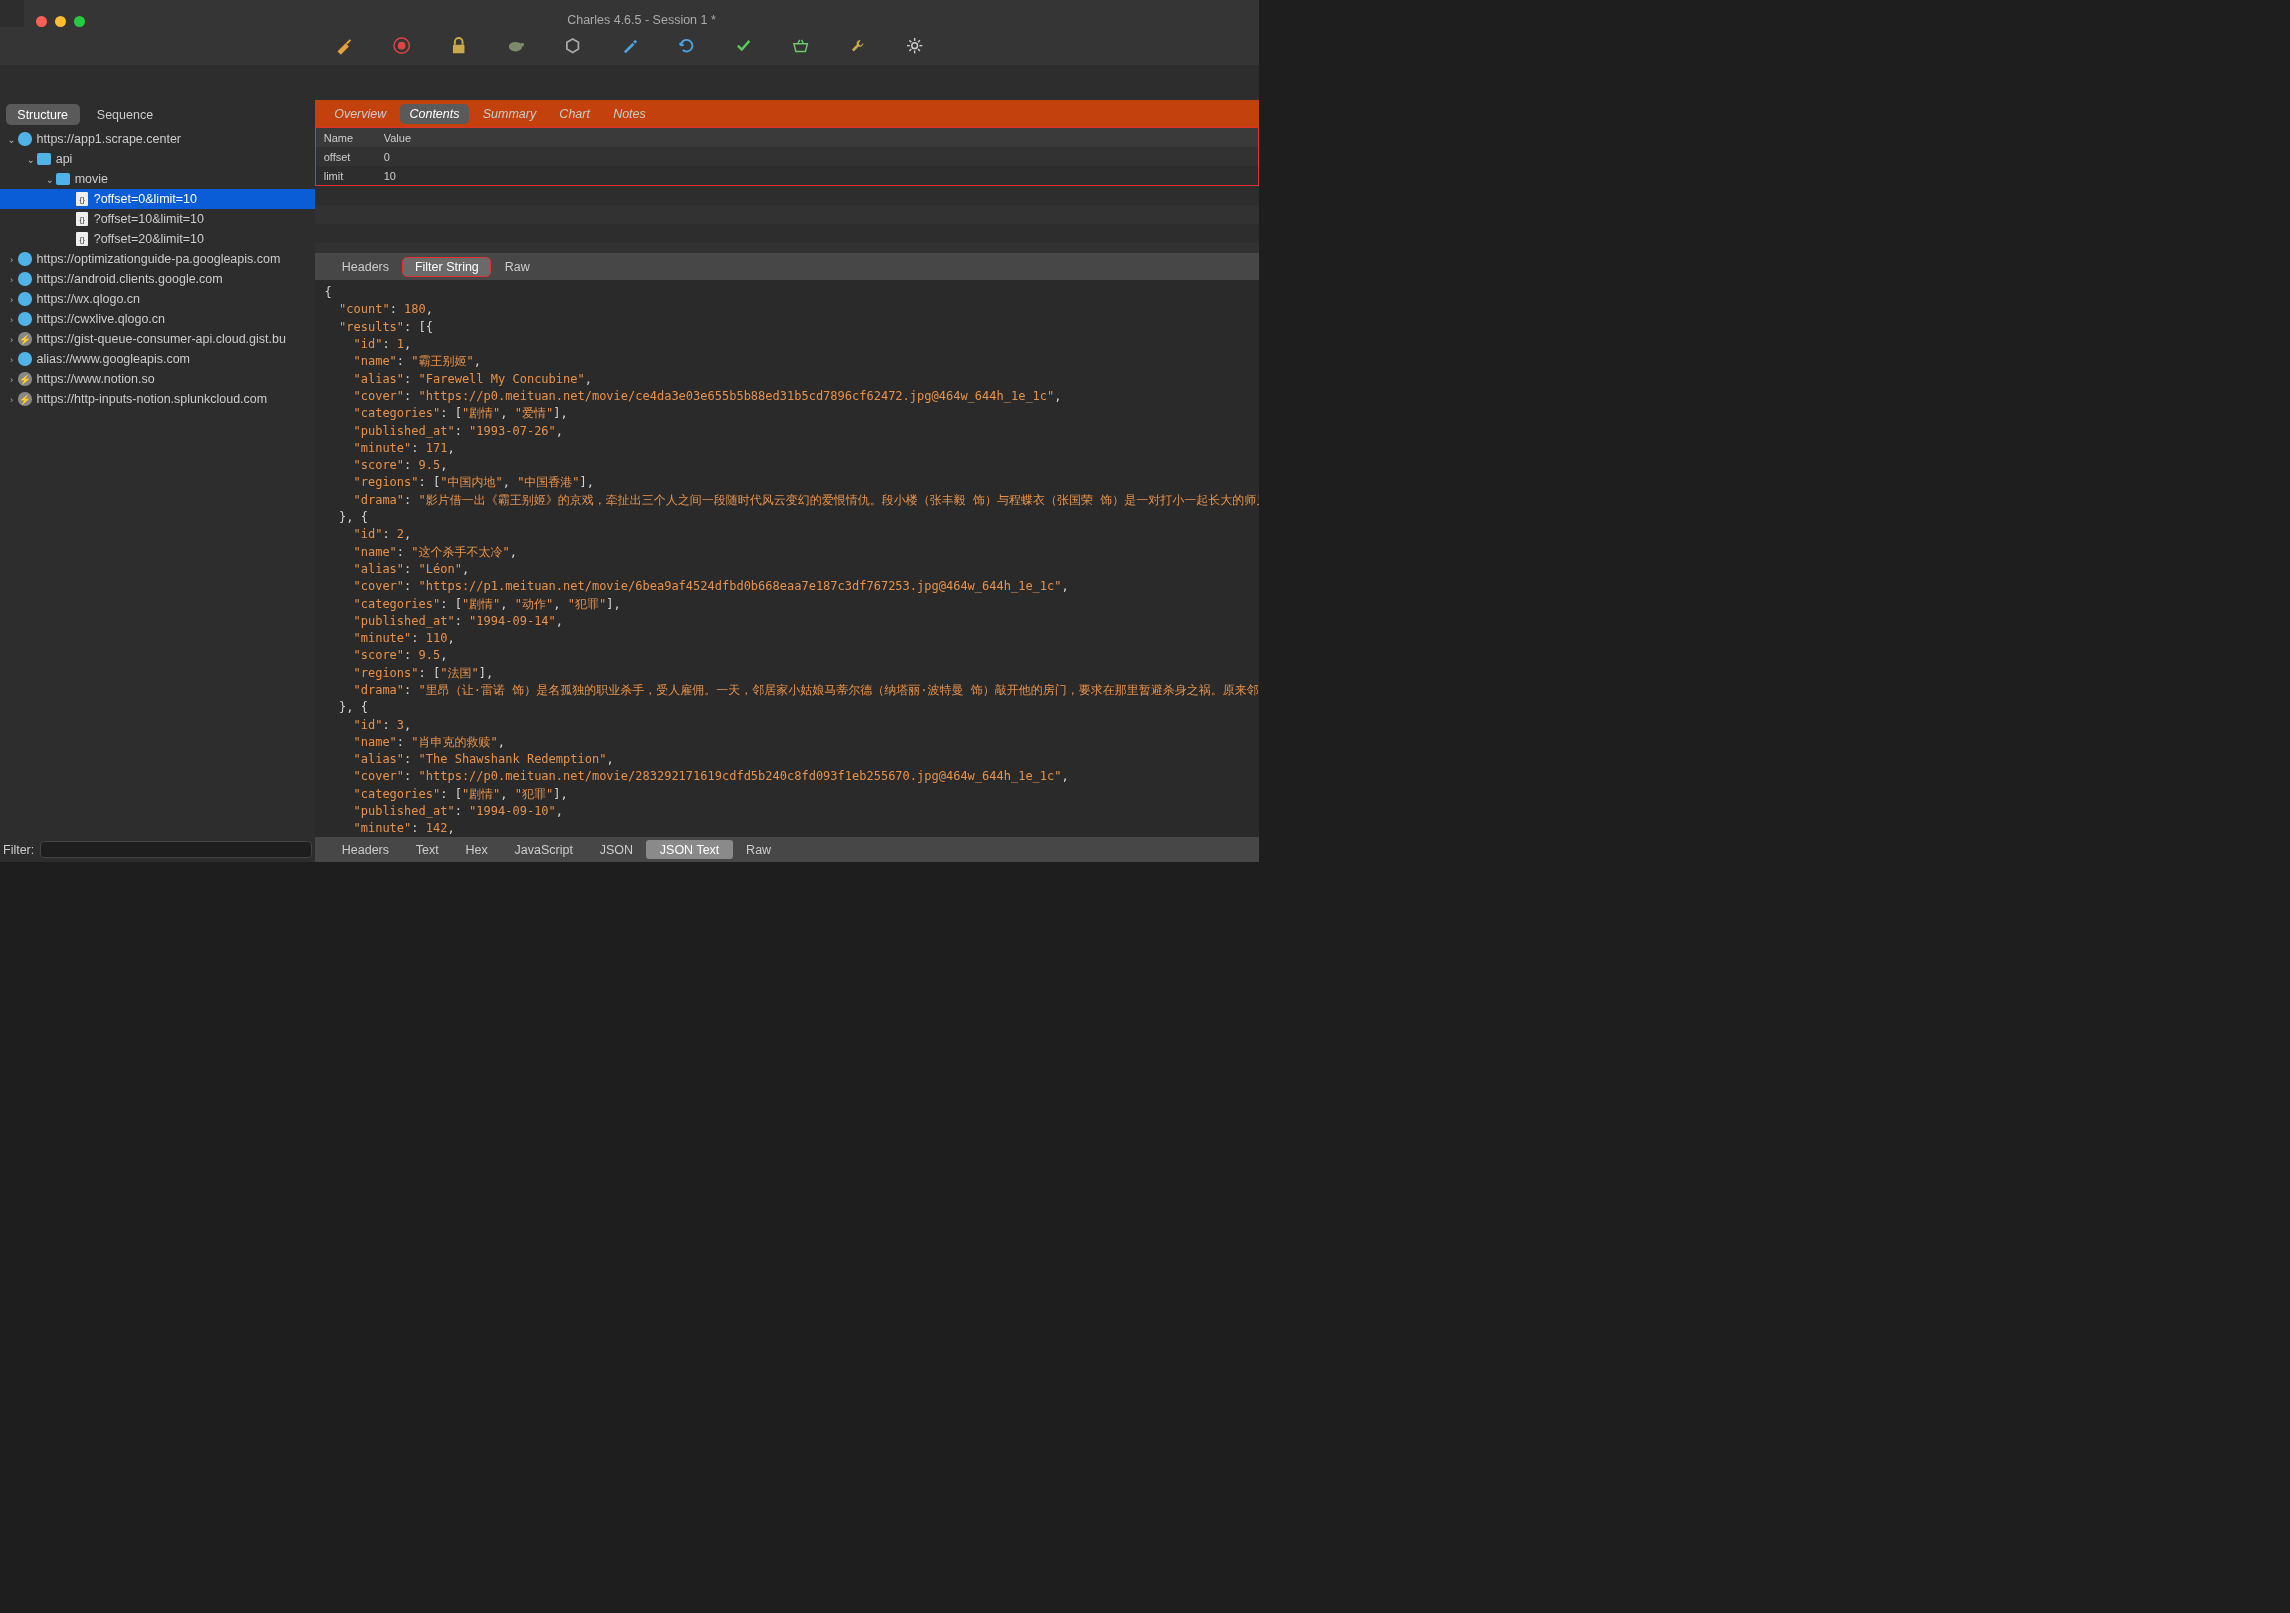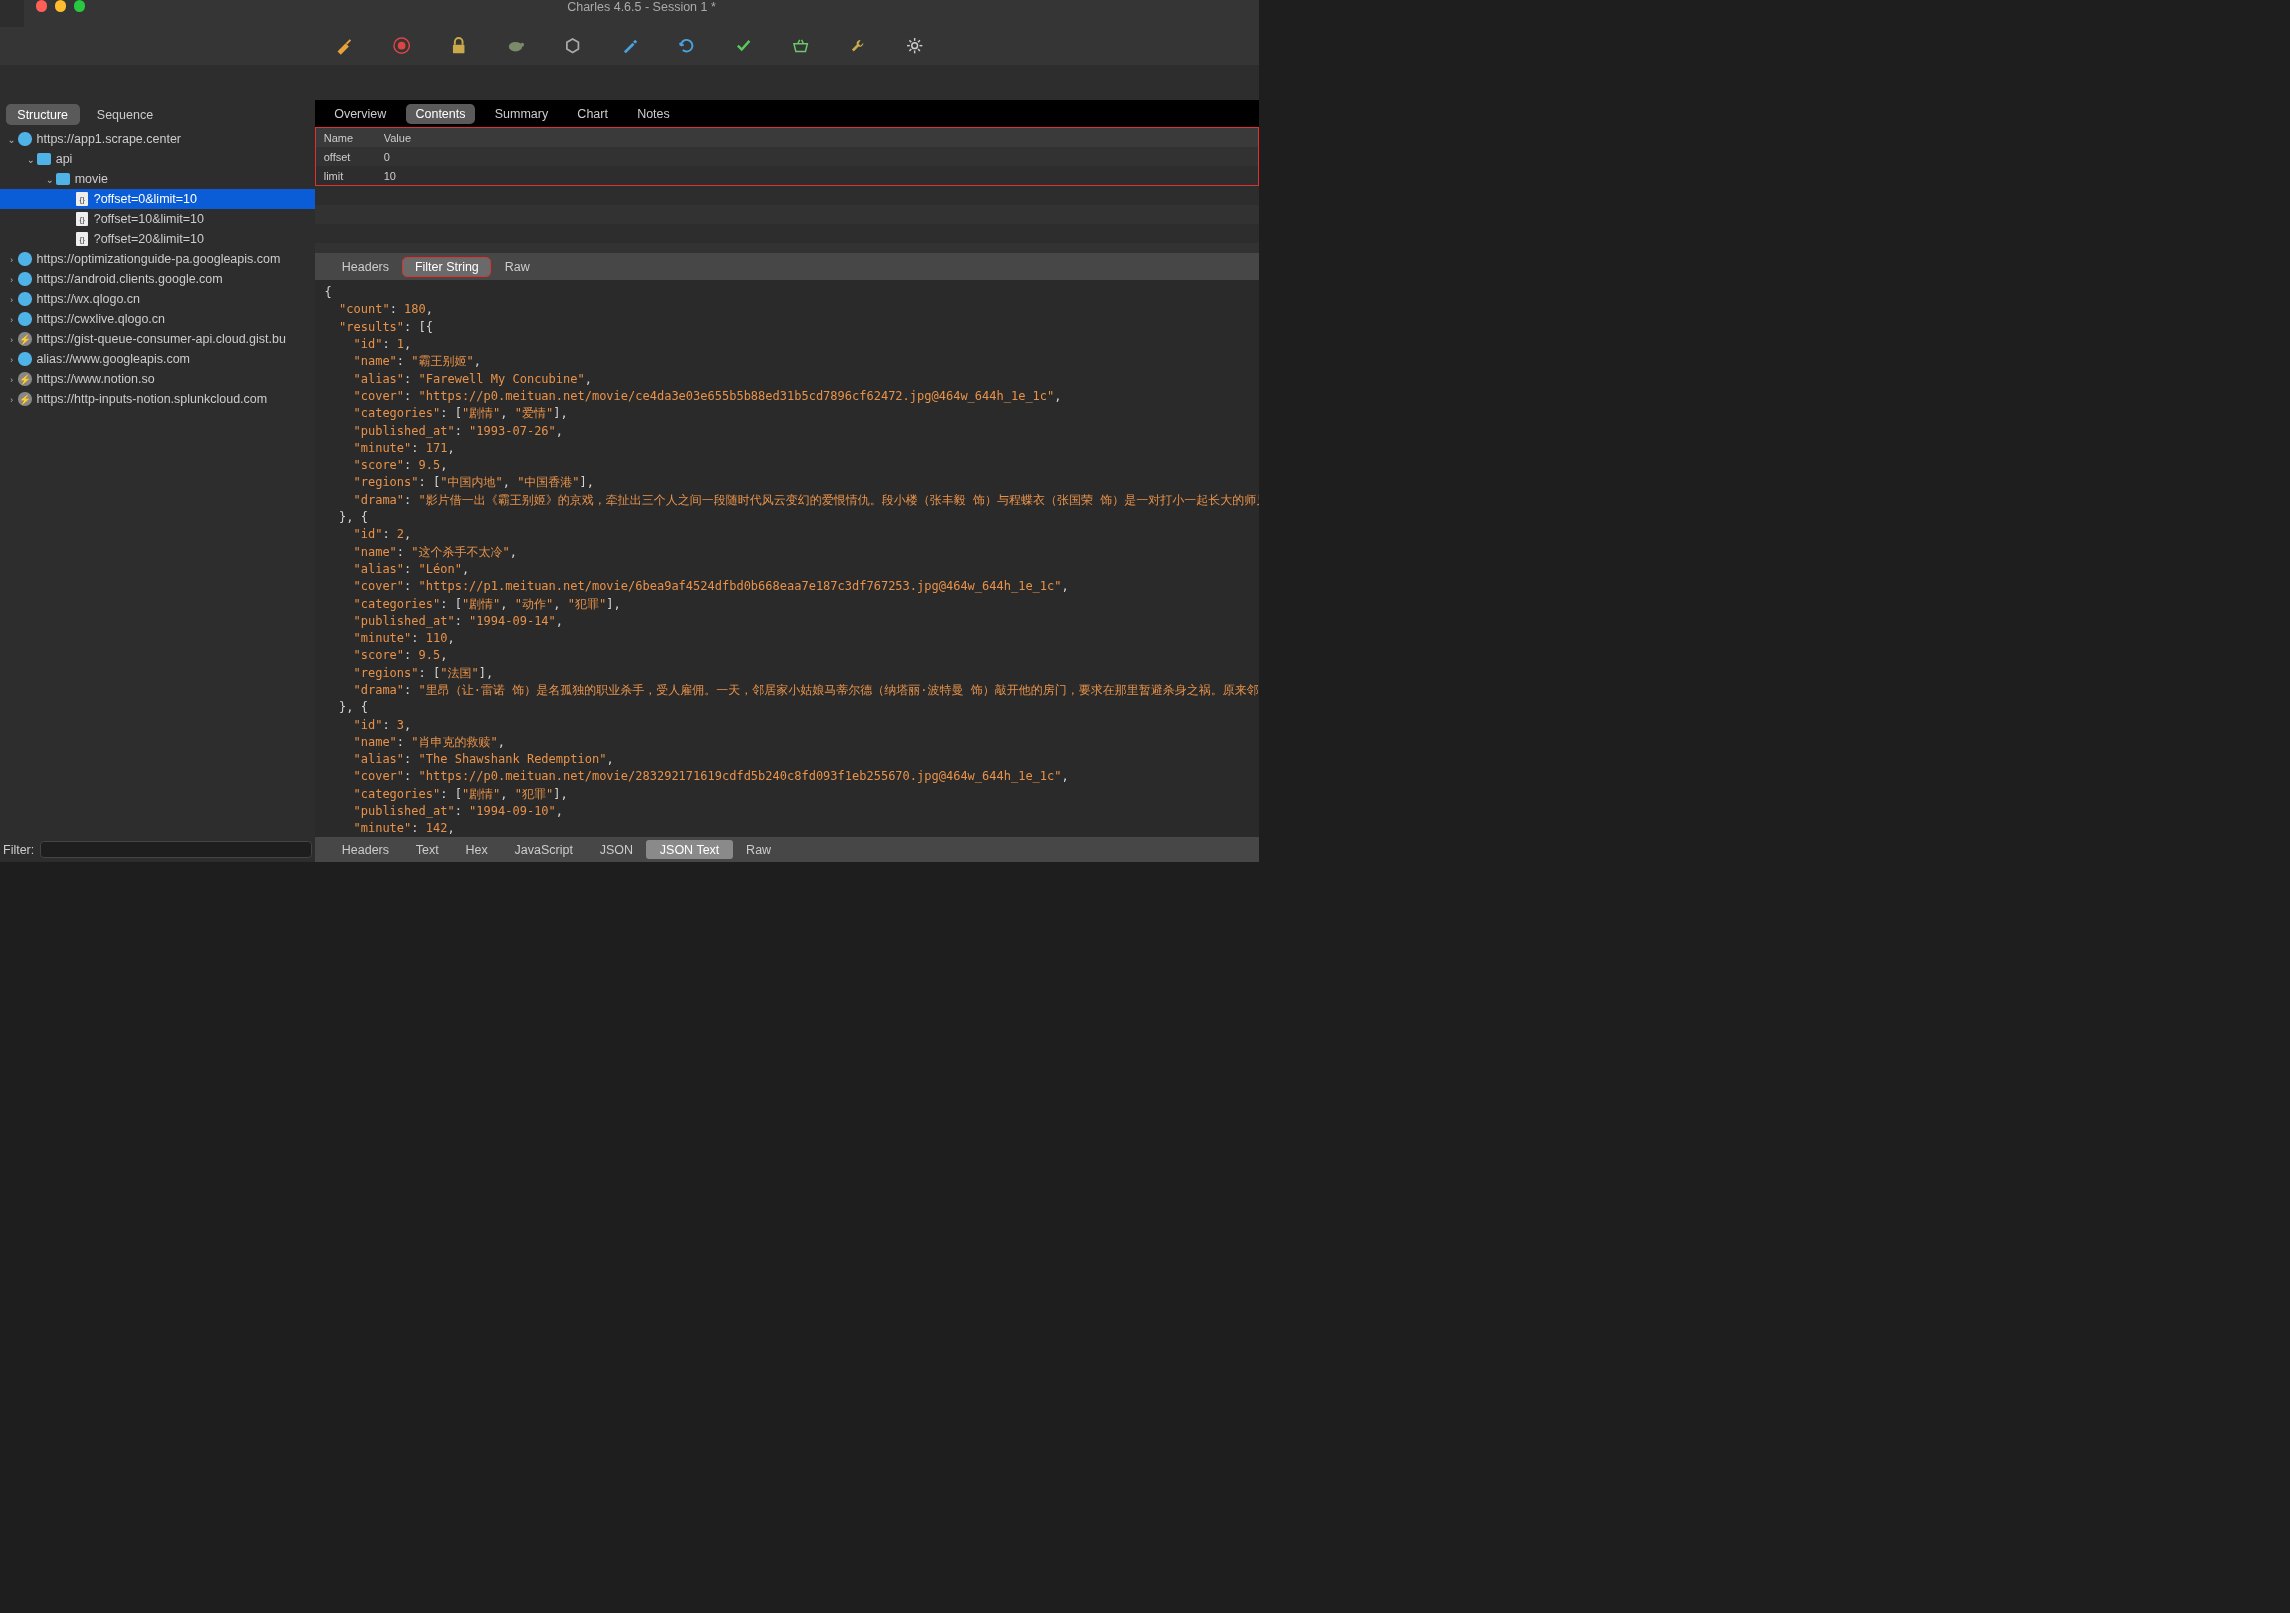--- a/index.html
+++ b/index.html
@@ -1,18 +1,18 @@
 <!DOCTYPE html>
 <html><head>
 <meta charset="utf-8">
 <style>
 * { margin:0; padding:0; box-sizing:border-box; }
 body { font-family: -apple-system, "Helvetica Neue", Arial, sans-serif; background:#1e1e1e; color:#ccc; font-size:12.5px; overflow:hidden; }
 .window { width:1259px; height:862px; background:#2d2d2d; display:flex; flex-direction:column; }
-.titlebar { height:27px; background:#353535; display:flex; align-items:flex-start; position:relative;margin-left:24px; }
+.titlebar { height:27px; background:#353535; display:flex; align-items:flex-end; position:relative;margin-left:24px; }
 .traffic { display:flex; gap:7.7px; padding-left:11.5px; }
 .dot { width:11.5px; height:11.5px; border-radius:50%; }
 .dot.r { background:#ff5f57; } .dot.y { background:#febc2e; } .dot.g { background:#28c840; }
 .title { position:absolute; left:50%; transform:translateX(-50%); color:#aaa; font-size:12.5px; font-weight:500; }
 .toolbar { height:38px; background:#353535; display:flex; justify-content:center; align-items:center; gap:38px; }
 .tbicon { width:19px; height:19px; display:flex; align-items:center; justify-content:center; cursor:pointer; }
 .main { flex:1; display:flex; min-height:0;margin-top:35px; }
 .left { width:315px; display:flex; flex-direction:column; background:#2d2d2d; }
 .tabrow { display:flex; background:#2d2d2d; padding:3.8px 5.8px; gap:5.8px; }
 .tab { padding:3.8px 11.5px; border-radius:4.8px; color:#ccc; cursor:pointer; font-size:12.5px; }
@@ -21,21 +21,21 @@
 .trow { display:flex; align-items:center; height:20px; cursor:pointer; white-space:nowrap; }
 .trow.sel { background:#0a5dd6; color:#fff; }
 .chev { width:11.5px; font-size:9.6px; text-align:center; color:#aaa; }
 .tspacer { display:inline-block; }
 .ticon { width:15.4px; height:15.4px; margin-right:3.8px; display:inline-flex; align-items:center; justify-content:center; }
 .globe { width:13.4px; height:13.4px; border-radius:50%; background:#4fb3e8; }
 .bolt { width:13.4px; height:13.4px; border-radius:50%; background:#888; display:flex; align-items:center; justify-content:center; color:#fff; font-size:9.6px; }
 .fold { width:14.4px; height:11.5px; background:#4fb3e8; border-radius:1.9px; }
 .page { width:11.5px; height:13.4px; background:#eee; border-radius:1px; display:flex; align-items:center; justify-content:center; color:#333; font-size:7.7px; }
 .right { flex:1; display:flex; flex-direction:column; min-width:0; }
-.rtabs { display:flex; background:#000000; padding:3.8px 9.6px; gap:10px; align-items:center; }
+.rtabs { display:flex; background:#c2410c; padding:3.8px 9.6px; gap:4px; align-items:center;font-style:italic; }
 .rtab { padding:2.9px 9.6px; color:#ccc; cursor:pointer; border-radius:4.8px; }
 .rtab.active { background:#5a5a5a; color:#fff; }
 .querybox { border:1.9px solid #e03030; margin:0; background:#323232; }
 .qhead { display:flex; background:#3a3a3a; height:19px; align-items:center; }
 .qcol { padding:0 7.7px; font-size:11px; color:#ccc; }
 .qrow { display:flex; height:19px; align-items:center; }
 .qrow:nth-child(odd) { background:#2d2d2d; }
 .stripes { height:67px; background:repeating-linear-gradient(#2d2d2d,#2d2d2d 19px,#323232 19px,#323232 38px); }
 .midtabs { display:flex; background:#474747; height:27px; align-items:center; padding-left:13.4px; gap:0; }
 .mtab { padding:3.8px 13.4px; color:#ccc; cursor:pointer; }

